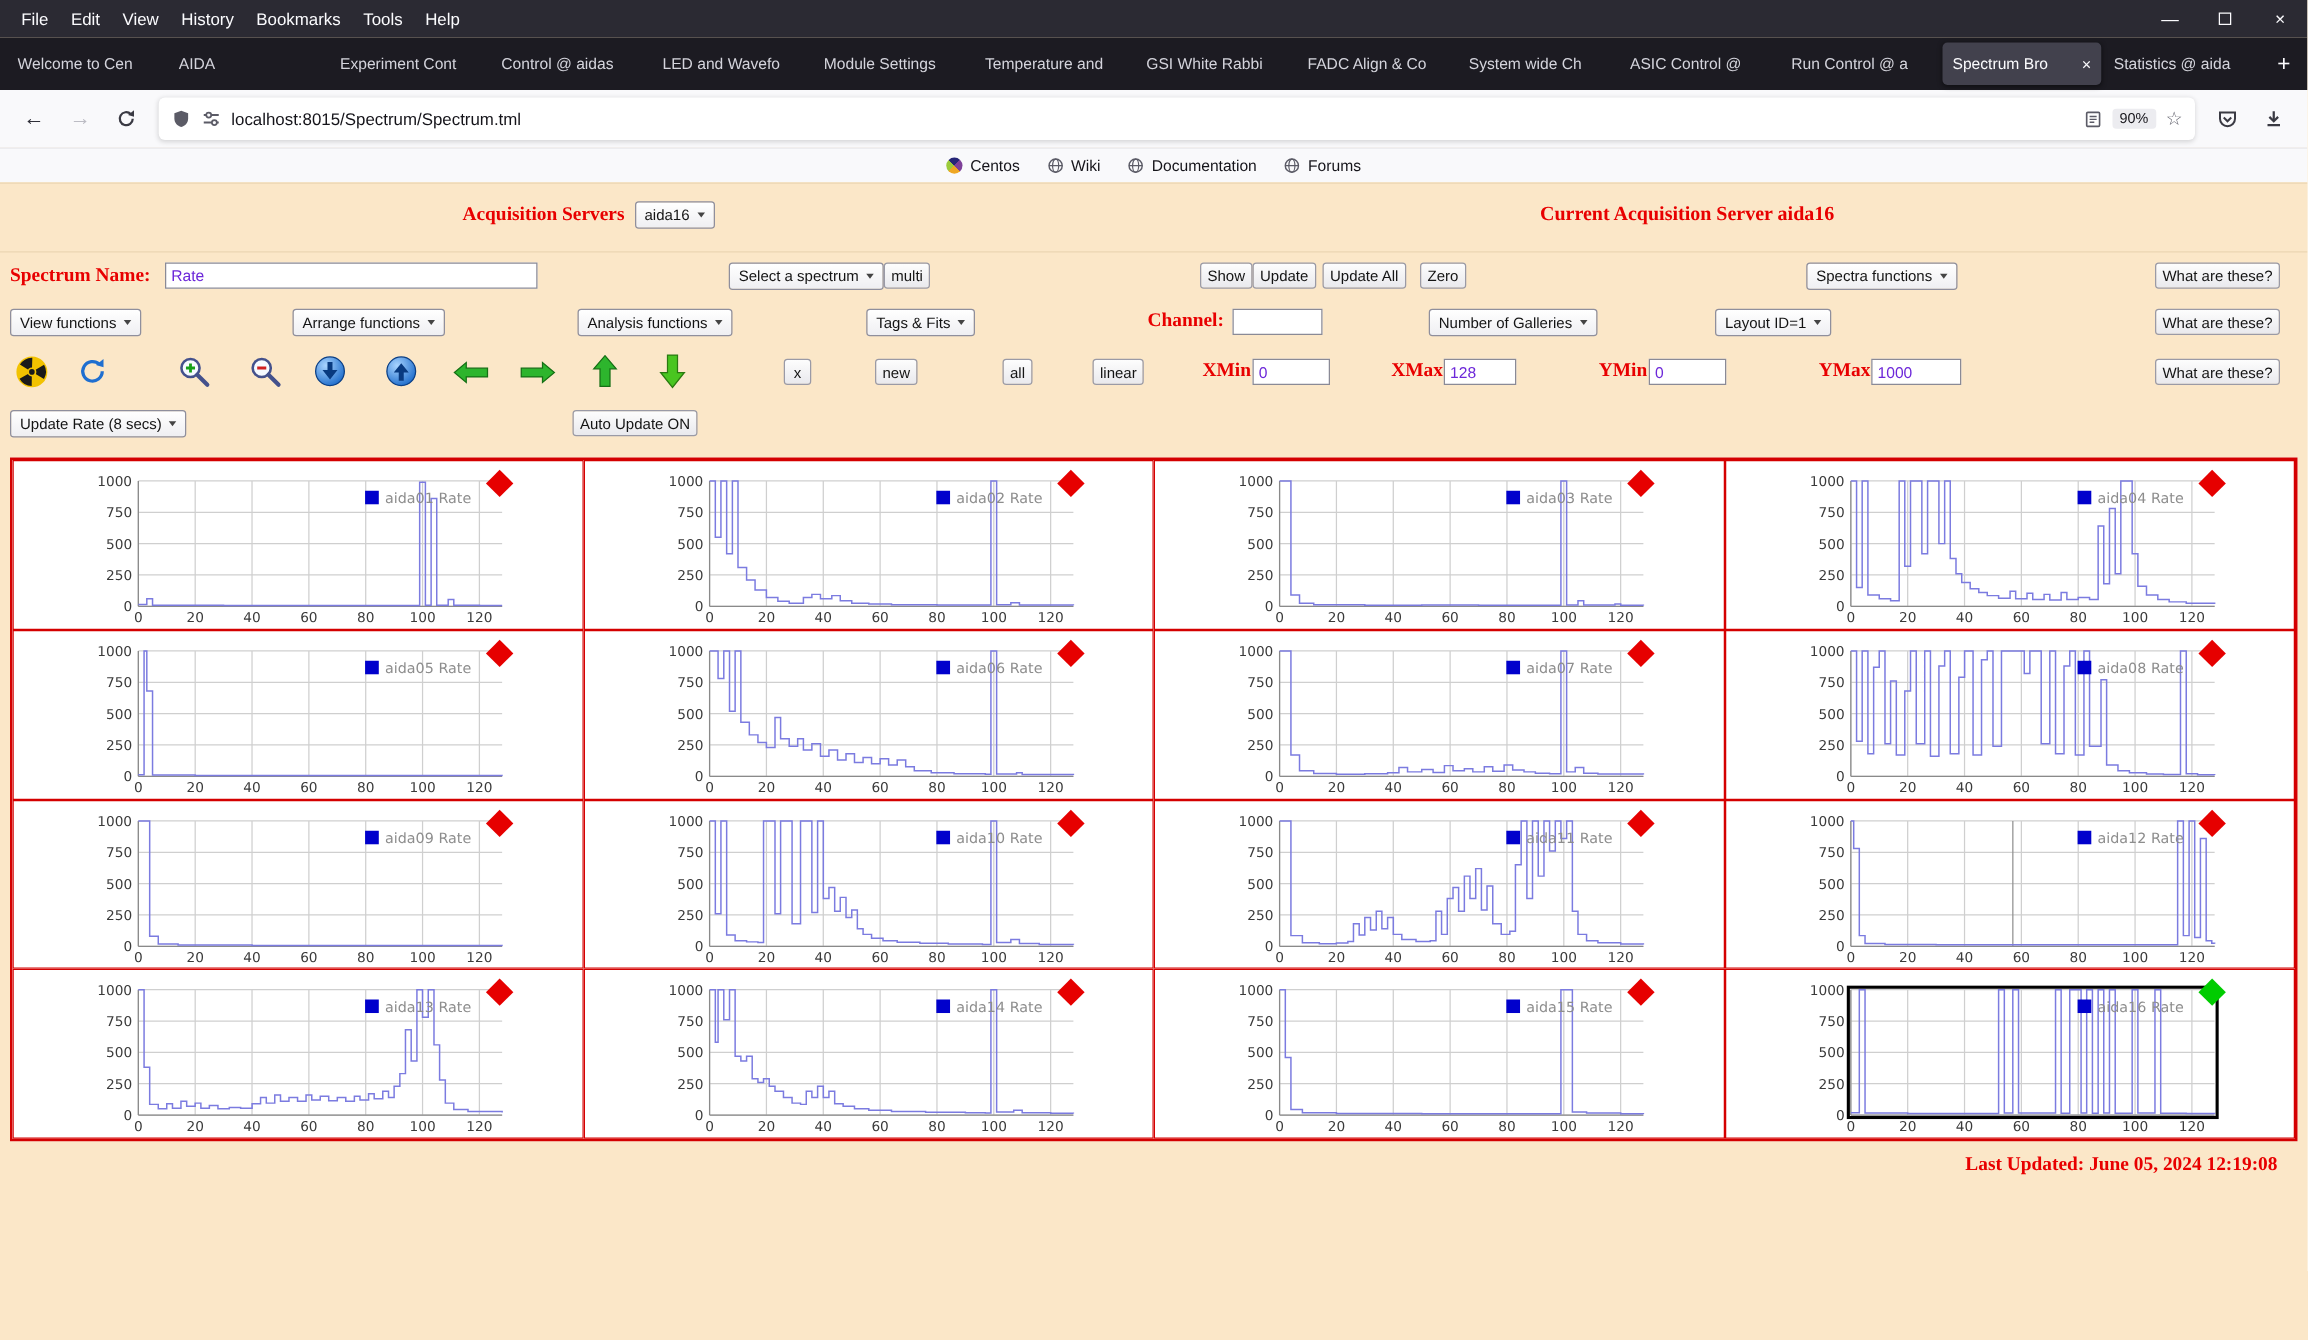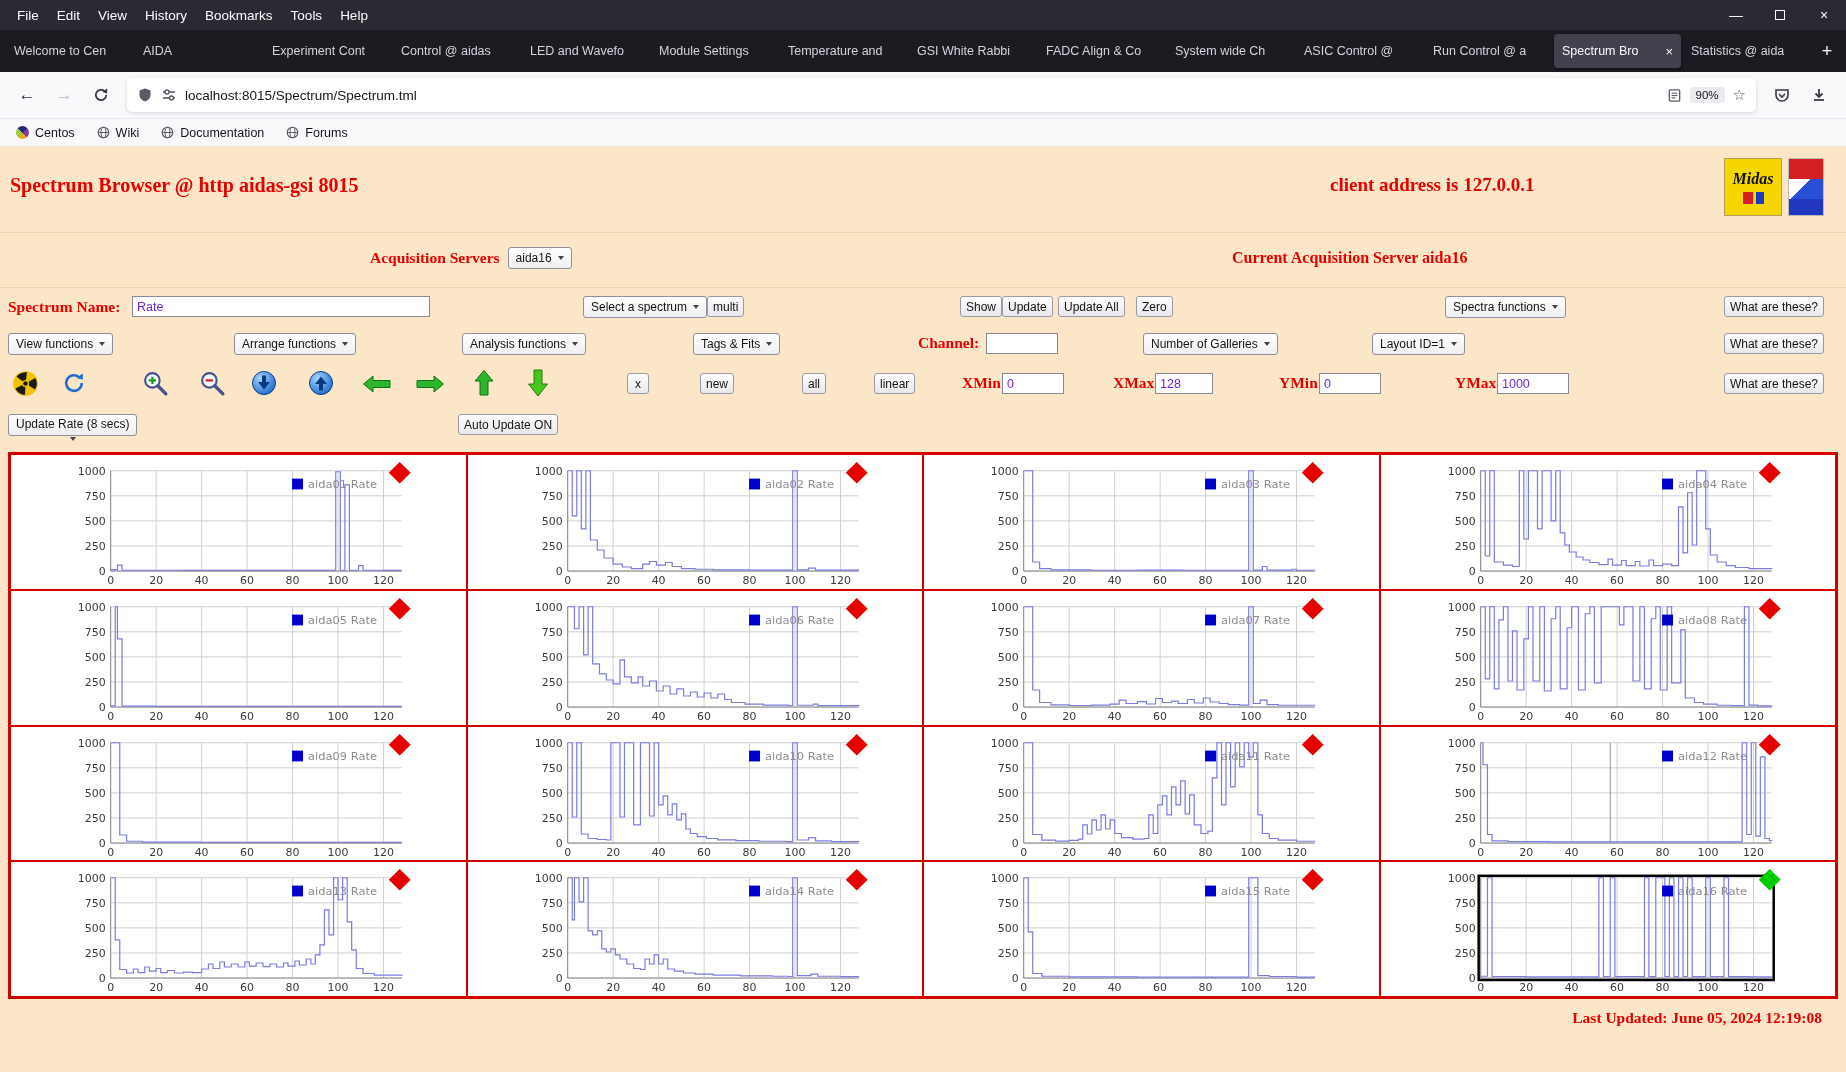--- a/index.html
+++ b/index.html
@@ -21,21 +21,21 @@
   .newtab{width:30px;height:30px;display:flex;align-items:center;justify-content:center;color:#fbfbfe;font-size:18px;border-radius:4px;flex:none;}
 
   .navbar{height:46px;background:#f9f9fb;display:flex;align-items:center;gap:3px;padding:0 10px;}
   .nav-btn{width:34px;height:34px;display:flex;align-items:center;justify-content:center;font-size:17px;color:#2f2f38;border-radius:4px;}
   .nav-btn.disabled{color:#bcbcc4;}
   .urlbar{flex:1;height:34px;margin:0 6px;background:#fff;border-radius:5px;box-shadow:0 1px 4px rgba(0,0,0,.15);display:flex;align-items:center;gap:8px;padding:0 10px;font-size:13.5px;color:#15141a;}
   .url-text{flex:1;text-align:left;white-space:nowrap;overflow:hidden;}
   .zoom-chip{font-size:11.5px;background:#ececf0;border-radius:3px;padding:2px 6px;}
   .star{font-size:15px;color:#5b5b66;}
 
-  .bookmarksbar{height:28px;background:#f9f9fb;border-top:1px solid #e7e7ec;display:flex;align-items:center;gap:6px;padding:0 8px;font-size:12.5px;color:#15141a;}
+  .bookmarksbar{height:28px;background:#f9f9fb;border-top:1px solid #e7e7ec;display:flex;align-items:center;gap:6px;padding:0 8px;font-size:12.5px;color:#15141a;justify-content:center;}
   .bm{display:flex;align-items:center;gap:6px;padding:3px 8px;border-radius:3px;}
   .centos-dot{width:13px;height:13px;border-radius:50%;background:conic-gradient(#7d3f98 0 25%,#efa724 0 50%,#9ccb3b 0 75%,#262577 0 100%);transform:rotate(45deg);display:inline-block;}
 
   
   .page{height:926px;position:relative;background:#fbe7c8;}
   .serifred{font-family:"Liberation Serif",serif;font-weight:bold;color:#e80000;}
   .page-header{position:relative;height:86px;}
   .page-title{position:absolute;left:10px;top:28px;font-size:20px;}
   .client-address{position:absolute;left:1330px;top:28px;font-size:19px;}
   .midas-logo{position:absolute;right:64px;top:12px;width:58px;height:58px;background:#f6d600;border:1px solid #b79a55;display:flex;flex-direction:column;align-items:center;justify-content:center;font-family:"Liberation Serif",serif;}
@@ -215,36 +215,20 @@
         <circle cx="8" cy="8" r="6.5" fill="none" stroke="#5b5b66" stroke-width="1.4"></circle>
         <line x1="1.5" y1="8" x2="14.5" y2="8" stroke="#5b5b66" stroke-width="1.2"></line>
         <ellipse cx="8" cy="8" rx="3" ry="6.5" fill="none" stroke="#5b5b66" stroke-width="1.2"></ellipse>
       </svg>
       <span>Forums</span>
     </span>
 </div>
 
 <div class="page">
 
-  <div class="page-header">
-    <span class="serifred page-title">Spectrum Browser @ http aidas-gsi 8015</span>
-    <span class="serifred client-address">client address is 127.0.0.1</span>
-    <div class="midas-logo">
-      <span class="mtext">Midas</span>
-      <span class="mrow">
-          <span class="mini-red"></span>
-          <span class="mini-blue"></span>
-        </span>
-    </div>
-    <div class="tcl-logo">
-      <div class="tcl-top"></div>
-      <div class="tcl-mid"></div>
-      <div class="tcl-bot"></div>
-    </div>
-  </div>
 
   <div class="acq-row">
     <div class="acq-left">
       <span class="serifred lbl">Acquisition Servers</span>
       <span class="select">
         <span>aida16</span>
         <span class="select-arrow"></span>
       </span>
     </div>
     <span class="serifred acq-right">Current Acquisition Server aida16</span>
@@ -382,21 +366,21 @@
     <span class="abs rlabel" style="left:1113px;top:12px;">XMax</span>
     <input class="abs tinput" style="left: 1155px; top: 11px; width: 58px;" readonly="" value="128">
     <span class="abs rlabel" style="left:1279px;top:12px;">YMin</span>
     <input class="abs tinput" style="left: 1319px; top: 11px; width: 62px;" readonly="" value="0">
     <span class="abs rlabel" style="left:1455px;top:12px;">YMax</span>
     <input class="abs tinput" style="left: 1497px; top: 11px; width: 72px;" readonly="" value="1000">
     <span class="abs btn" style="right:22px;top:11px;">What are these?</span>
   </div>
 
   <div class="crow row-d">
-    <span class="abs select" style="left:8px;top:6px;flex-direction:column;">
+    <span class="abs select" style="left:8px;top:6px;">
         <span>Update Rate (8 secs)</span>
         <span class="select-arrow"></span>
       </span>
     <span class="abs btn" style="left:458px;top:6px;">Auto Update ON</span>
   </div>
 
   <div class="plot-grid" id="plot-grid">
       <div class="plot-cell">
         <svg viewBox="0 0 456 136" preserveAspectRatio="none">
           <line x1="100" x2="392" y1="118" y2="118" stroke="#cfcfcf" stroke-width="1"></line>

